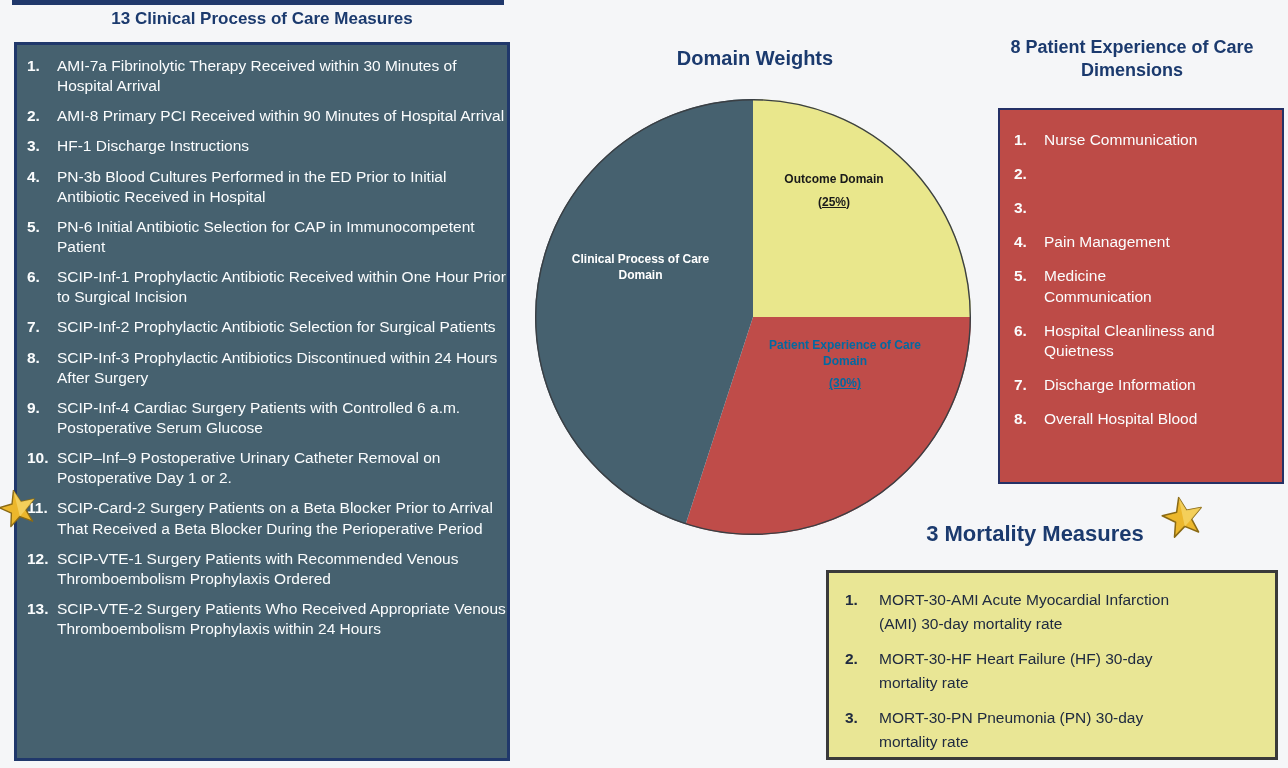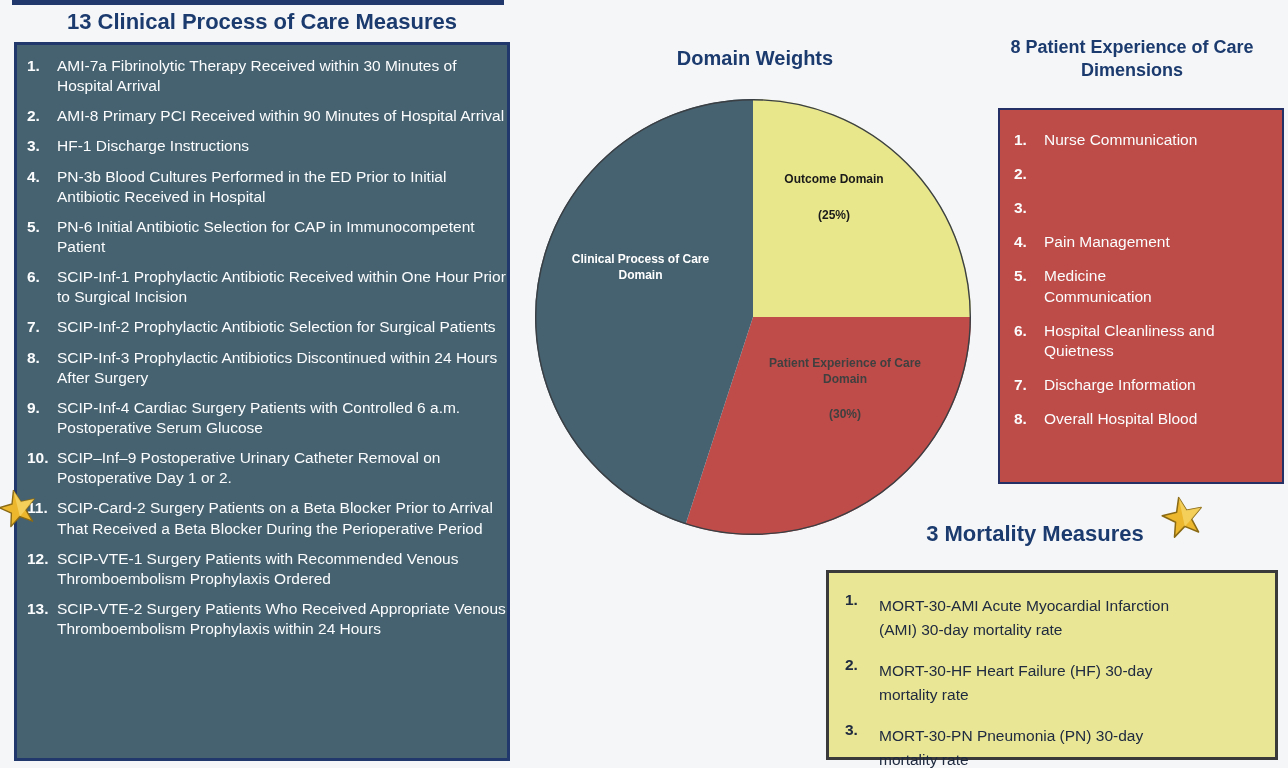--- a/index.html
+++ b/index.html
@@ -1,21 +1,21 @@
 <!DOCTYPE html>
 <html><head>
 <meta charset="utf-8">
 <style>
   html,body{margin:0;padding:0;}
   body{font-family:"Liberation Sans", sans-serif; background:#e9eaec;}
   .canvas{position:relative; width:1288px; height:768px; background:#f5f6f8; overflow:hidden;}
 
   
   .sec-title{position:absolute; font-weight:bold; color:#1b3a6e; text-align:center; line-height:1.25;}
-  .title-clinical{left:14px; top:8px; width:496px; font-size:22px;}
+  .title-clinical{left:14px; top:8px; width:496px; font-size:17px;}
   .title-pie{left:610px; top:46px; width:290px; font-size:20px;}
   .title-exp{left:988px; top:36px; width:288px; font-size:18px;}
   .title-mort{left:890px; top:520px; width:290px; font-size:22px;}
 
   
   .top-rule{position:absolute; left:12px; top:0; width:492px; height:5px; background:#20386b;}
 
   
   .panel{position:absolute; box-sizing:border-box;}
   .panel-clinical{left:14px; top:42px; width:496px; height:719px; background:#46616f; border:3px solid #20386b; padding:11px 0 6px 10px;}
@@ -30,29 +30,29 @@
   .panel-clinical .li{margin-bottom:10px; color:#fbfdfe; font-size:15.5px; line-height:1.3;}
   .panel-clinical .num{width:30px;}
   .panel-clinical .txt{width:450px;}
 
   .panel-exp .li{margin-bottom:13px; color:#fbfdfe; font-size:15.5px; line-height:1.35;}
   .panel-exp .num{width:30px;}
   .panel-exp .txt{width:226px;}
 
   .panel-mort .li{margin-bottom:11px; color:#202b40; font-size:15.5px; line-height:1.55;}
   .panel-mort .num{width:34px;}
-  .panel-mort .txt{width:388px;margin-top:6px;}
+  .panel-mort .txt{width:388px;}
 
   
   .pie-svg{position:absolute; left:531px; top:97px; width:444px; height:444px;}
   .pie-label{position:absolute; font-weight:bold; font-size:12px; text-align:center; line-height:1.3; z-index:3;}
-  .pie-label .pct{display:block; margin-top:20px;}
+  .pie-label .pct{display:block; margin-top:7px;text-decoration:underline;}
   .lbl-clinical{left:563px; top:252px; width:155px; color:#ffffff;}
   .lbl-outcome{left:770px; top:172px; width:128px; color:#1a1a1a;}
-  .lbl-patient{left:756px; top:356px; width:178px; color:#404040;}
+  .lbl-patient{left:756px; top:338px; width:178px; color:#0369a1;}
 
   
   .star{position:absolute; z-index:5;}
   .star-left{left:-2px; top:489px; width:40px; height:40px; transform:rotate(-14deg);}
   .star-right{left:1161px; top:496px; width:44px; height:44px; transform:rotate(-12deg);}
 </style>
 </head>
 <body>
 
 <div class="canvas">

